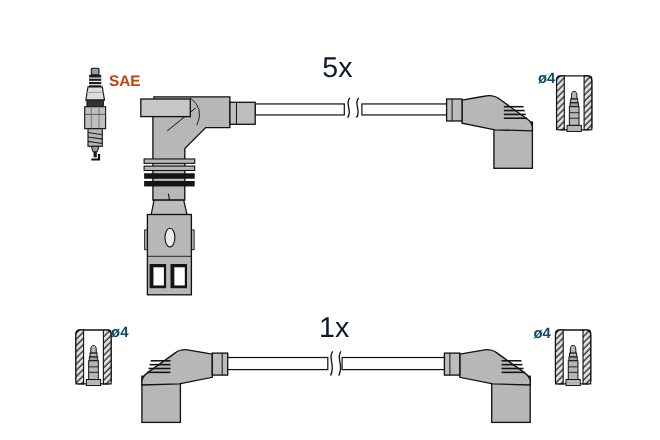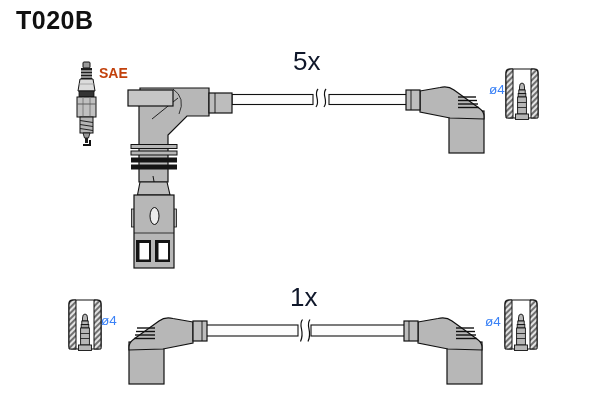--- a/index.html
+++ b/index.html
@@ -9,21 +9,21 @@
   }
   .abs{position:absolute;white-space:nowrap;}
   .part-number{left:16px;top:6px;font-size:25px;font-weight:bold;color:#111;letter-spacing:0.5px;}
   .subtitle{left:17px;top:33px;font-size:11px;color:#222;letter-spacing:0.3px;}
   .brand{left:402px;top:4px;font-family:"DejaVu Serif", serif;font-size:26px;font-weight:bold;
          color:#9d9d9d;letter-spacing:3px;}
   .sae-label{left:99px;top:65px;font-size:14px;font-weight:bold;color:#c2410c;}
   .qty{font-size:26px;color:#0f172a;}
   .qty-main{left:293px;top:46px;}
   .qty-single{left:290px;top:282px;}
-  .dia{font-size:13.5px;font-weight:normal;color:#3b82f6;margin-top:19px;}
+  .dia{font-size:13.5px;font-weight:bold;color:#0c4a6e;}
   .dia-tr{left:489px;top:63px;}
   .dia-bl{left:101px;top:294px;}
   .dia-br{left:485px;top:295px;}
   svg{position:absolute;left:0;top:0;}
 </style>
 </head>
 <body>
 
 <div id="canvas">
 
@@ -144,21 +144,20 @@
       <use href="#term"></use>
     </g>
     <g transform="translate(68,297)">
       <use href="#term"></use>
     </g>
     <g transform="translate(504,297)">
       <use href="#term"></use>
     </g>
   </svg>
 
-  <div class="abs part-number">T020B</div>
 
   <div class="abs sae-label">SAE</div>
   <div class="abs qty qty-main">5x</div>
   <div class="abs qty qty-single">1x</div>
 
   <div class="abs dia dia-tr">ø4</div>
   <div class="abs dia dia-bl">ø4</div>
   <div class="abs dia dia-br">ø4</div>
 
 </div>

